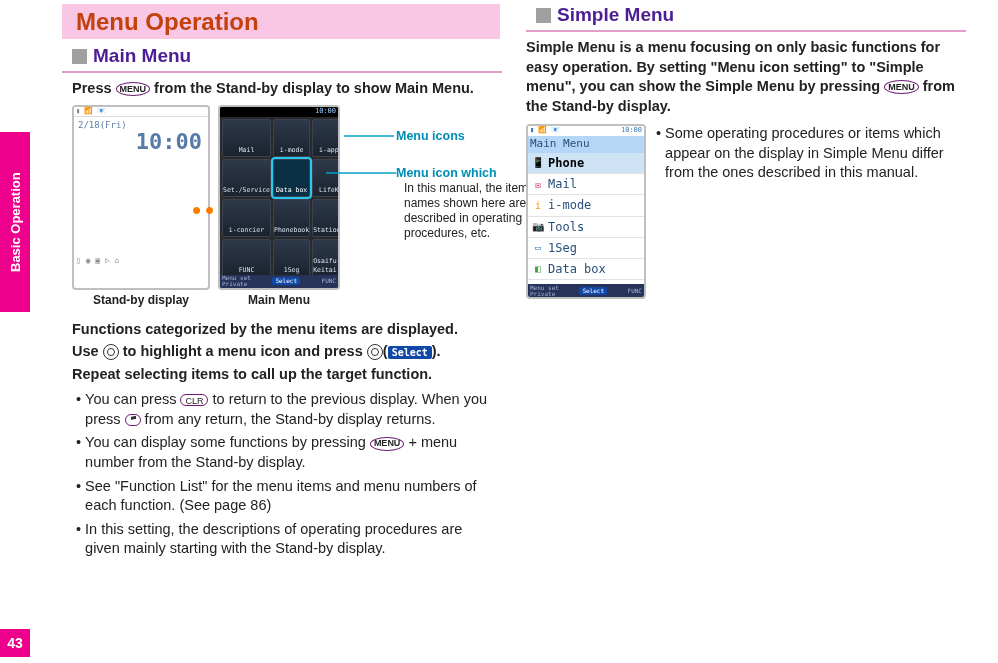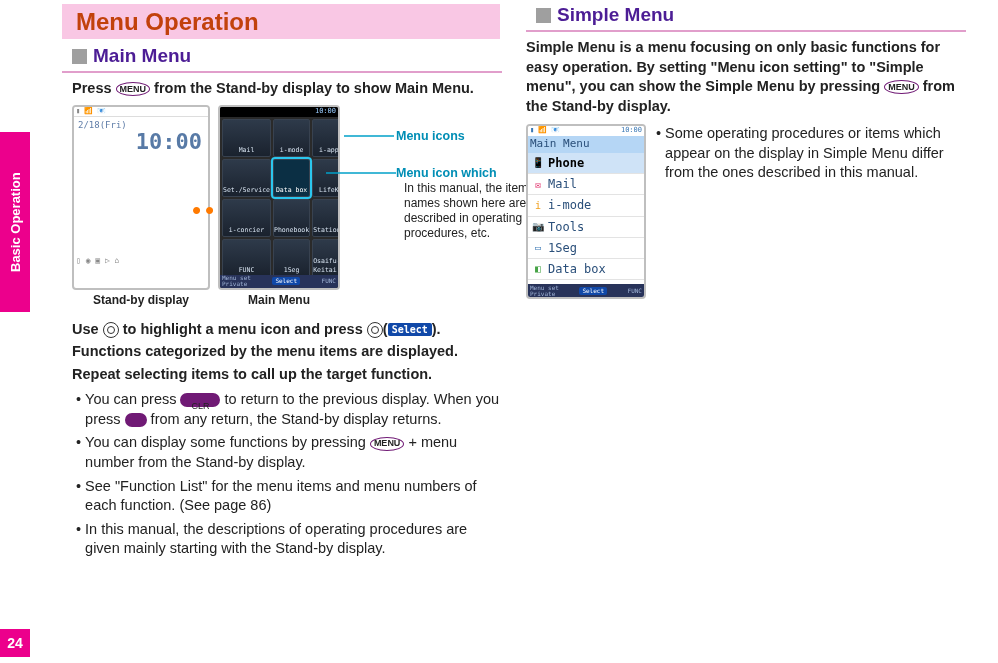--- a/index.html
+++ b/index.html
@@ -13,21 +13,21 @@
   .headingbar { background:#f9c7e4; padding:4px 0 3px 14px; margin:4px 0 0 0; }
   .h1 { font-size:24px; font-weight:800; color:#c2410c; }
   .subhead { display:flex; align-items:center; gap:6px; margin:6px 0 4px 10px; font-size:19px; font-weight:800; }
   .subhead .sq { width:15px; height:15px; background:#9f9f9f; display:inline-block; }
   .subhead span.tt { color:#4c1d95; }
   .hr { height:2px; background:#e19ecb; margin:2px 0 6px 0; width:440px; }
   .body { font-size:14.5px; line-height:1.35; }
   .bold { font-weight:700; }
   .para { margin:3px 0 3px 10px; }
   .keycircle { display:inline-flex; border:1px solid #701a75; border-radius:50%; font-size:9px; padding:0 3px; height:14px; align-items:center; vertical-align:middle; font-family:Arial; font-weight:700; }
-  .keyrect { display:inline-flex; border:7px solid #701a75; border-radius:7px; font-size:9px; padding:0 4px; height:12px; vertical-align:middle; }
+  .keyrect { display:inline-flex; border:1px solid #701a75; border-radius:7px; font-size:9px; padding:0 4px; height:12px; vertical-align:middle; }
   .navcircle { display:inline-block; width:16px; height:16px; border:1.5px solid #333; border-radius:50%; position:relative; vertical-align:middle; }
   .navcircle::before { content:''; position:absolute; inset:3px; border:1.5px solid #333; border-radius:50%; }
   .selectbadge { display:inline-block; background:#1048a8; color:#fff; font-size:10px; padding:0 4px; border-radius:2px; font-family:monospace; vertical-align:middle; }
   .figrow { display:flex; gap:8px; align-items:flex-start; margin:6px 0 2px 10px; }
   .phone { border:2px solid #bfbfbf; border-radius:4px; background:#fff; font-family:monospace; position:relative; overflow:hidden; }
   .phone.standby { width:138px; height:185px; }
   .standby .sb-top { background:#fff; height:10px; border-bottom:1px solid #ddd; font-size:7px; color:#888; padding:0 2px; display:flex; justify-content:space-between; }
   .standby .big { font-size:22px; color:#587aa6; font-weight:bold; text-align:right; padding:0 6px 0 0; line-height:1; }
   .standby .date { font-size:9px; color:#5f7da8; padding:2px 0 0 4px; }
   .standby .bot { position:absolute; bottom:2px; left:2px; right:2px; height:30px; font-size:8px; color:#888; }
@@ -59,21 +59,21 @@
   .sm-bar .mid { background:#1048a8; color:#fff; padding:0 3px; border-radius:2px; }
   .simplewrap { display:flex; gap:10px; align-items:flex-start; margin:8px 0 0 0; }
   .simplewrap .li { display:flex; gap:4px; }
   svg.line { position:absolute; pointer-events:none; }
 </style>
 </head>
 <body>
 
 <div class="page">
   <div class="vtab">Basic Operation</div>
-  <div class="pagenum">24</div>
+  <div class="pagenum">43</div>
   <div class="sidecol"></div>
 
   <div class="columns">
 
     <div class="col">
       <div class="headingbar">
         <div class="h1">Menu Operation</div>
       </div>
 
       <div class="subhead">
@@ -136,24 +136,24 @@
             </svg>
           <div class="ann-label" style="left:324px; top:23px;">Menu icons</div>
 
           <svg class="line" style="left:254px; top:67px;" width="70" height="2">
               <line x1="0" y1="1" x2="70" y2="1" stroke="#00a0c8" stroke-width="1.5"></line>
             </svg>
           <div class="ann-label" style="left:324px; top:60px;">Menu icon which</div>
           <div class="ann-desc" style="left:332px; top:76px;">In this manual, the item names shown here are described in operating procedures, etc.</div>
         </div>
 
+        <div class="para bold">Functions categorized by the menu items are displayed.</div>
         <div class="para bold">
           <span>Use </span><span class="navcircle"></span><span> to highlight a menu icon and press </span><span class="navcircle"></span><span>(</span><span class="selectbadge">Select</span><span>).</span>
         </div>
-        <div class="para bold">Functions categorized by the menu items are displayed.</div>
         <div class="para bold">Repeat selecting items to call up the target function.</div>
 
         <div class="bullets">
           <div class="li">
             <span class="dotb">•</span>
             <span class="txt">
               <span>You can press </span><span class="keyrect">CLR</span><span> to return to the previous display. When you press </span><span class="keyrect" style="width:16px; position:relative;">
                   <svg width="12" height="8" style="margin:auto;">
                     <path d="M1,1 Q6,-1 11,1 L11,4 Q6,2 1,4 Z" fill="#333"></path>
                   </svg>
@@ -165,21 +165,21 @@
             <span class="txt">
               <span>You can display some functions by pressing </span><span class="keycircle">MENU</span><span> + menu number from the Stand-by display.</span>
             </span>
           </div>
           <div class="li">
             <span class="dotb">•</span>
             <span class="txt">See "Function List" for the menu items and menu numbers of each function. (See page 86)</span>
           </div>
           <div class="li">
             <span class="dotb">•</span>
-            <span class="txt">In this manual, the descriptions of operating procedures are given mainly starting with the Stand-by display.</span>
+            <span class="txt">In this setting, the descriptions of operating procedures are given mainly starting with the Stand-by display.</span>
           </div>
         </div>
       </div>
     </div>
 
     <div class="col">
       <div class="subhead" style="margin-top:4px;">
         <span class="sq"></span>
         <span class="tt">Simple Menu</span>
       </div>

